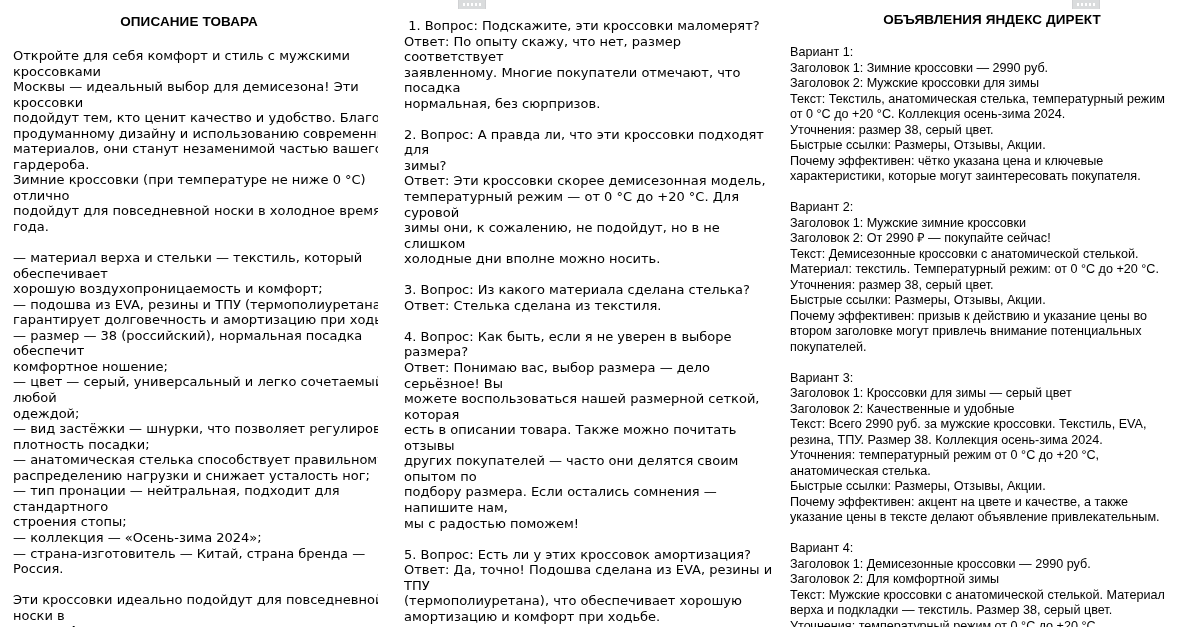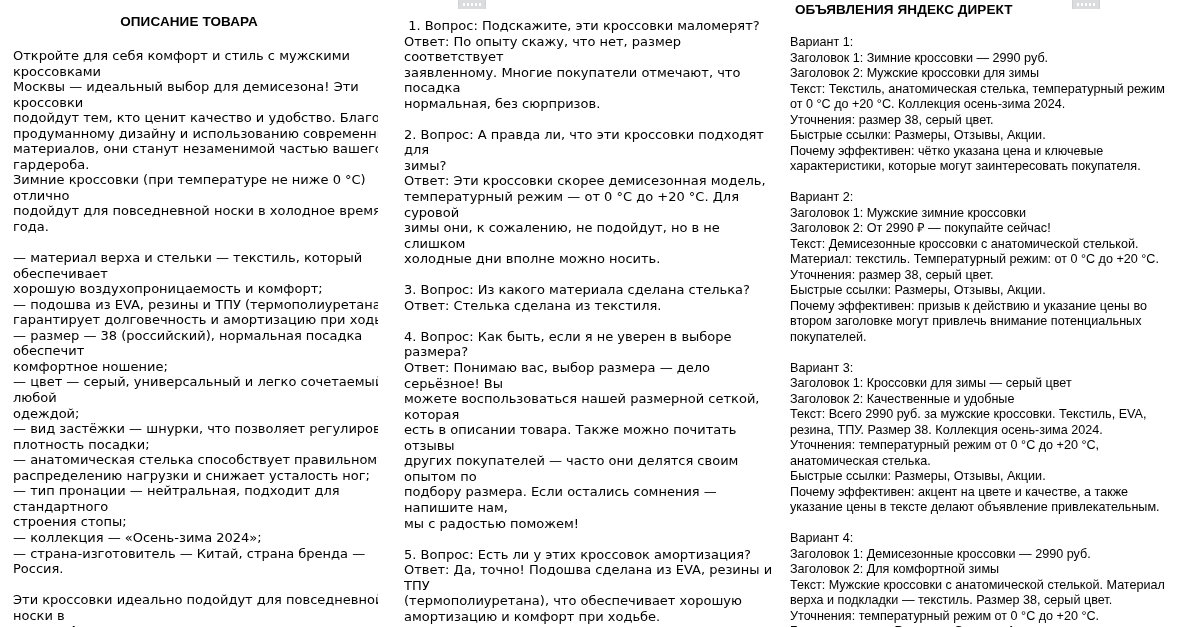--- a/index.html
+++ b/index.html
@@ -81,21 +81,21 @@
     line-height: 16px;
     text-align: center;
     margin: 0;
     padding: 0;
     white-space: nowrap;
     font-family: "Liberation Sans", sans-serif;
     letter-spacing: .1px;
   }
   .col-desc .col-head { padding-top: 14px; padding-right: 0; }
   .col-faq  .col-head { padding-top: 8px; padding-right: 10px; }
-  .col-ads  .col-head { padding-top: 2px; text-align: left; padding-left: 5px; }
+  .col-ads  .col-head { padding-top: 12px; text-align: center; padding-left: 5px; }
 
   .body-text {
     font-size: 13px;
     line-height: 15.55px;
     white-space: pre-wrap;
     margin: 0;
   }
 
   .col-desc .body-text {
     padding-left: 13px;

